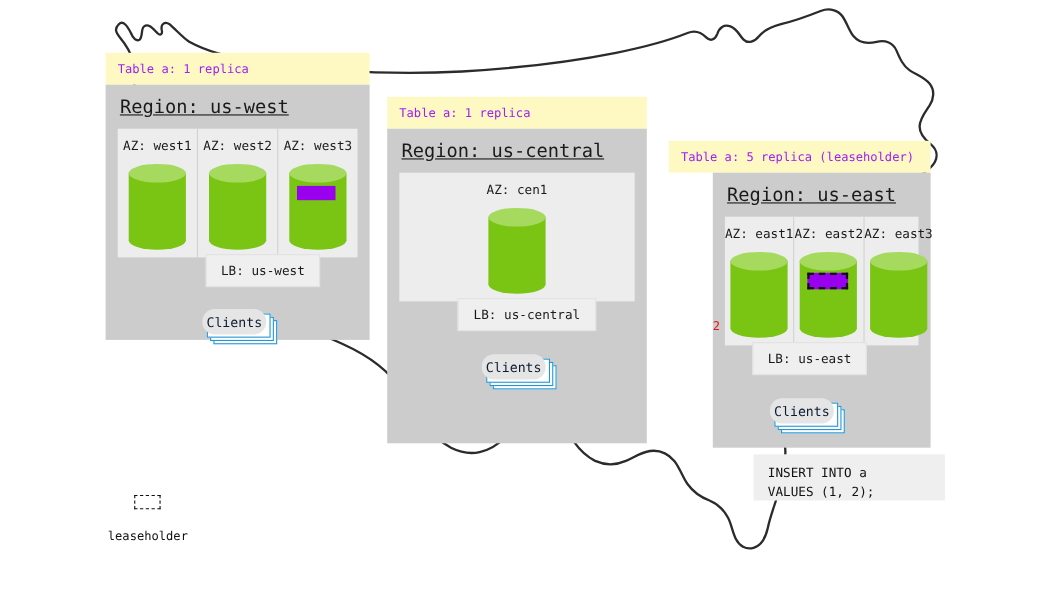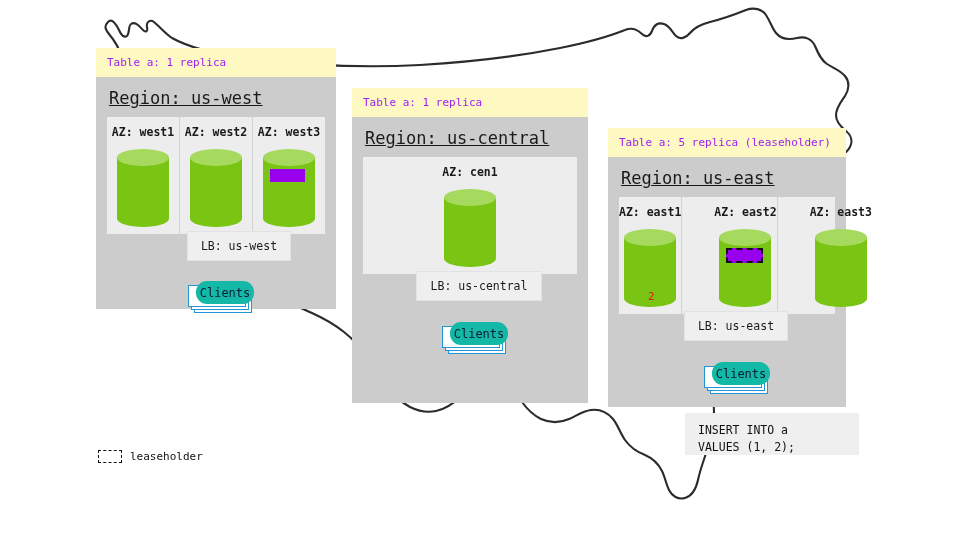--- a/index.html
+++ b/index.html
@@ -30,21 +30,21 @@
   .az-strip{
     background:#ededed;display:flex;
     margin:0 11px 0 11px;
   }
   .az{
     flex:1;position:relative;text-align:center;
     padding:8px 0 12px 0;
     border-right:1px solid #d2d2d2;
   }
   .az:last-child{border-right:none;}
-  .az-label{font-size:11.5px;color:#1a1a1a;white-space:nowrap;font-weight:bold;}
+  .az-label{font-size:11.5px;color:#1a1a1a;white-space:nowrap;}
 
   
   .cyl{position:relative;margin:10px auto 0 auto;}
   .cyl .body{
     position:absolute;left:0;right:0;top:8px;bottom:9px;
     background:#7ac514;
   }
   .cyl .top{
     position:absolute;left:0;right:0;top:0;height:17px;
     background:#a5da5f;border-radius:50%/50%;
@@ -66,34 +66,34 @@
     font-size:11.5px;color:#1a1a1a;
     text-align:center;white-space:nowrap;
     padding:7px 12px;
   }
   
   .clients{position:absolute;}
   .clients .sheet{
     position:absolute;border:1px solid #2196d6;background:#ffffff;
   }
   .clients .face{
-    position:absolute;left:12px;top:0;background:#14b8a6;
+    position:absolute;left:0;top:0;background:#e5e5e5;
     color:#0d1b33;font-size:12px;
     display:flex;align-items:center;justify-content:center;
     white-space:nowrap;
     border-radius:11px;
   }
   
   .sqlbox{
     position:absolute;background:#efefef;
     font-size:11.5px;line-height:1.45;color:#111;
     padding:9px 13px;white-space:pre;
   }
   
-  .legend{position:absolute;display:flex;align-items:center;gap:8px;}
+  .legend{position:absolute;display:flex;align-items:center;gap:18px;flex-direction:column;}
   .legend .swatch{
     width:22px;height:11px;border:1.5px dashed #111;background:transparent;
   }
   .legend .txt{font-size:11px;color:#111;}
 
   
   #arrow{position:absolute;left:0;top:0;width:960px;height:540px;pointer-events:none;}
   .arrow-num{
     position:absolute;color:#e81313;font-size:11px;
   }
@@ -208,23 +208,23 @@
     <div class="clients" style="left:86px;top:234px;width:68px;height:32px;">
       <div class="sheet" style="left:10px;top:10px;width:56px;height:20px;"></div>
       <div class="sheet" style="left:7px;top:7px;width:56px;height:20px;"></div>
       <div class="sheet" style="left:4px;top:4px;width:56px;height:20px;"></div>
       <div class="face" style="width:58px;height:23px;">Clients</div>
     </div>
   </div>
 
   <div class="region" style="left:608px;top:128px;width:238px;">
     <div class="region-header">Table a: 5 replica (leaseholder)</div>
-    <div class="region-body" style="height:250px;">
+    <div class="region-body" style="height:250px;margin-left:40px;">
       <div class="region-title">Region: us-east</div>
-      <div class="az-strip" style="height:117px;gap:32px;">
+      <div class="az-strip" style="height:117px;">
         <div class="az">
           <div class="az-label">AZ: east1</div>
           <div class="cyl" style="width:52px;height:78px;">
             <div class="bot"></div>
             <div class="body"></div>
             <div class="top"></div>
           </div>
         </div>
         <div class="az">
           <div class="az-label">AZ: east2</div>

